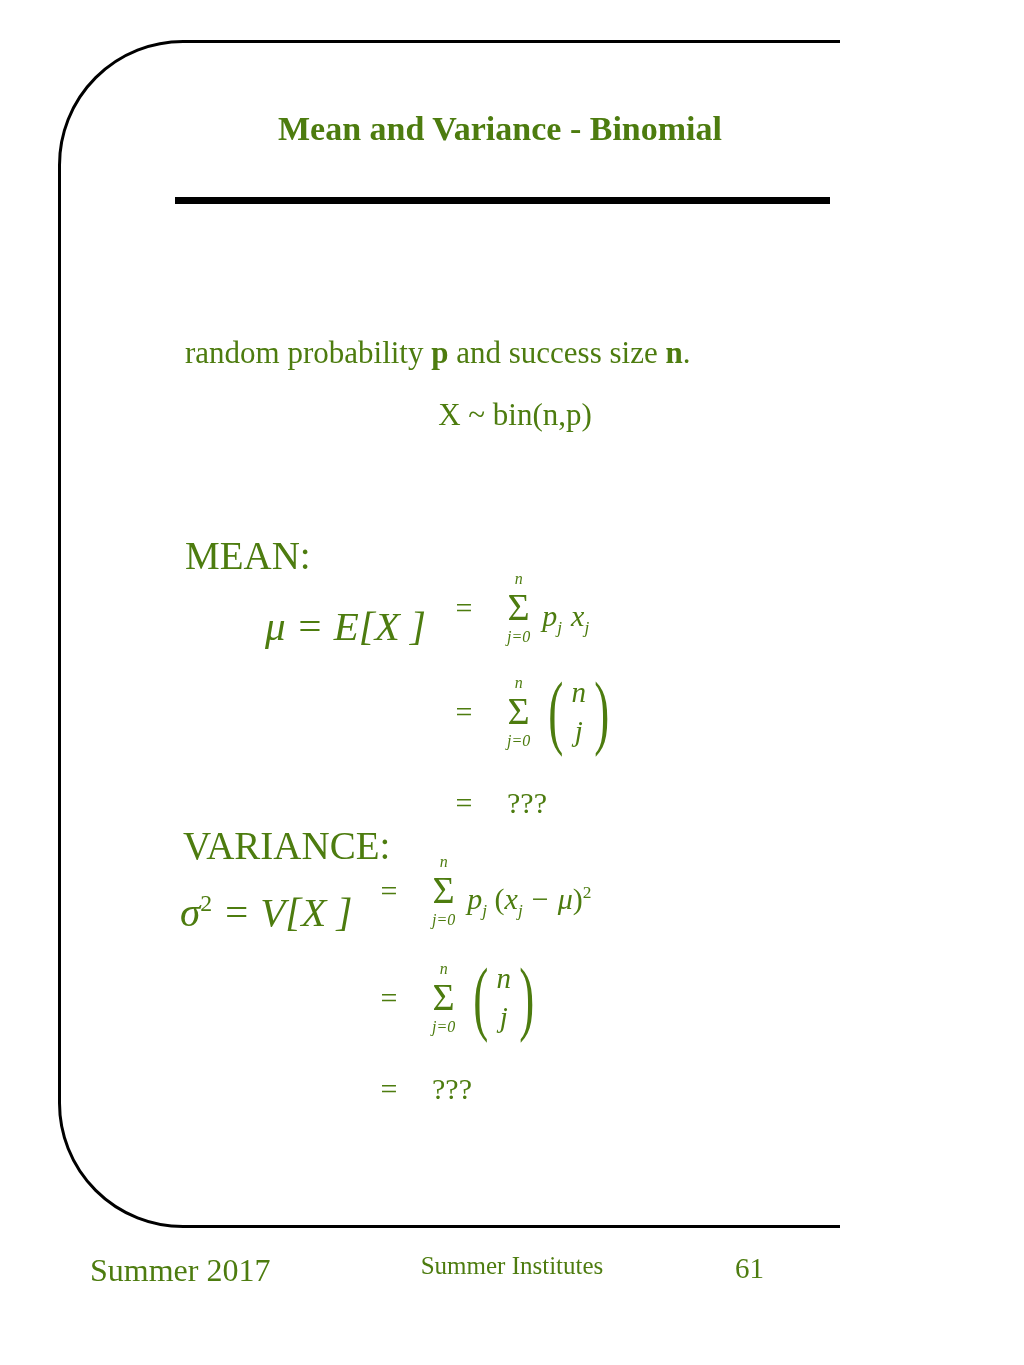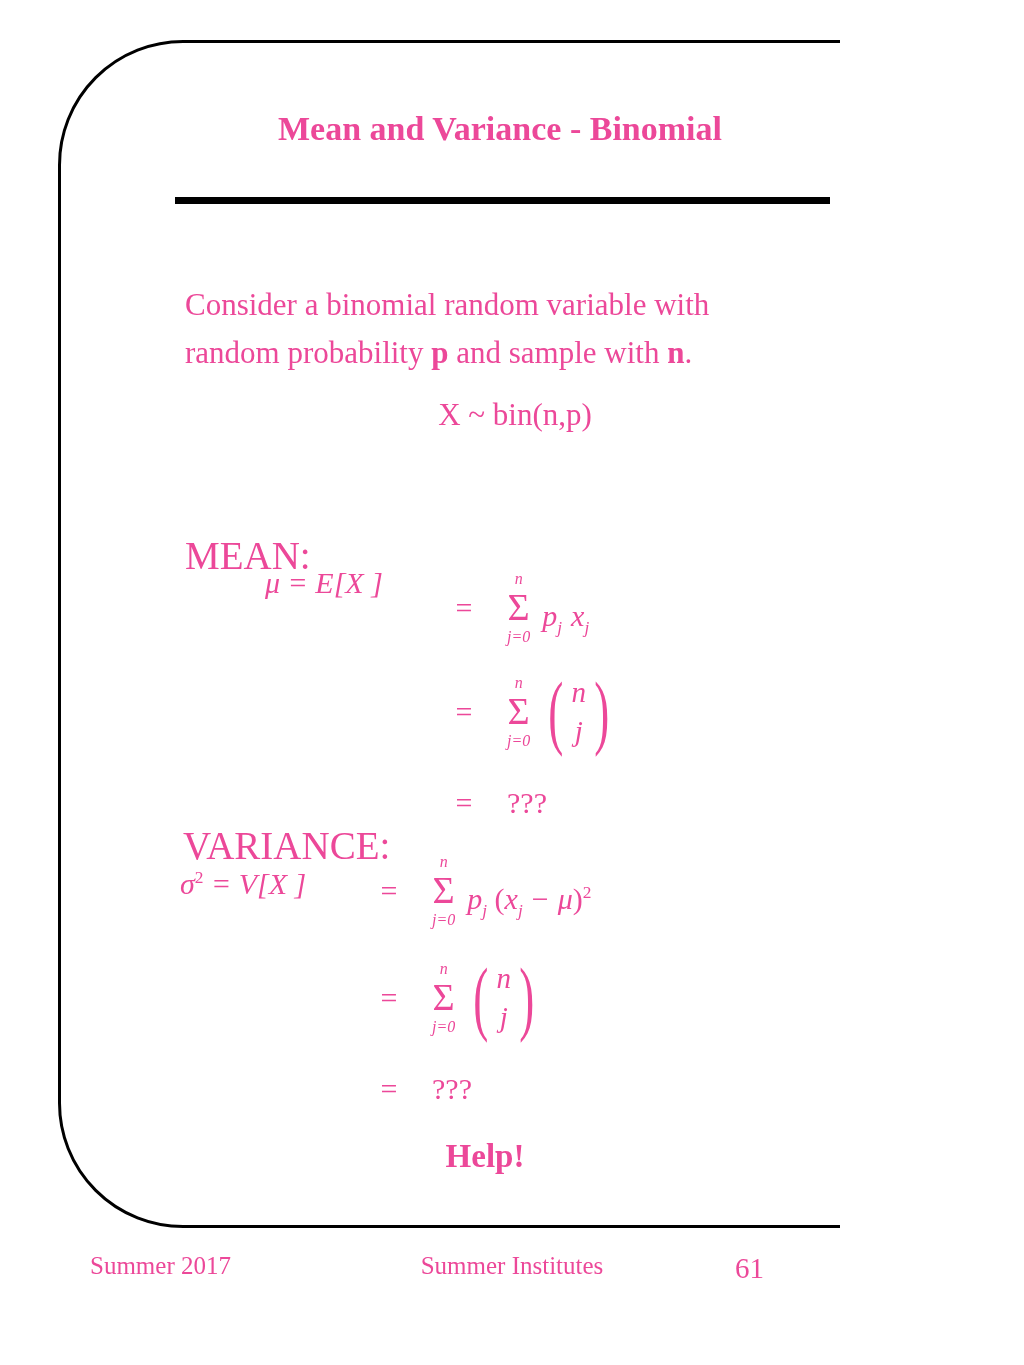--- a/index.html
+++ b/index.html
@@ -1,21 +1,21 @@
 <!DOCTYPE html>
 <html><head>
 <meta charset="utf-8">
 <style>
   html,body { margin:0; padding:0; background:#ffffff; }
   .page {
     position:relative;
     width:840px; height:1365px;
     background:#ffffff;
     font-family:"Liberation Serif","DejaVu Serif",serif;
-    color:#ec4899;
+    color:#4d7c0f;
     overflow:hidden;
   }
   .frame {
     position:absolute;
     left:58px; top:40px;
     width:902px; height:1182px;
     border:3px solid #000;
     border-radius:125px;
   }
   .title {
@@ -49,38 +49,38 @@
     font-size:39px;
   }
   .mean-heading { left:185px; top:533px; }
   .variance-heading { left:183px; top:806px;margin-top:17px; }
   .help {
     position:absolute;
     left:0; top:1138px; width:970px;
     text-align:center;
     font-size:33px; font-weight:bold;
   }
-  .footer-left  { position:absolute; left:90px;  top:1252px; font-size:25px;text-align:right; }
+  .footer-left  { position:absolute; left:90px;  top:1252px; font-size:32px;text-align:right; }
   .footer-center{ position:absolute; left:0; width:1024px; top:1252px; text-align:center; font-size:25px; }
   .footer-right { position:absolute; right:76px; top:1252px; font-size:29px; }
 
   
   .math-block { position:absolute; display:grid; }
   .mean-block {
     left:185px; top:566px;
     grid-template-columns:250px 58px auto;
     grid-template-rows:84px 124px 58px;
   }
   .variance-block {
     left:180px; top:846px;
     grid-template-columns:180px 58px auto;
     grid-template-rows:90px 124px 58px;
   }
   .mrow { display:contents; }
-  .lhs { display:flex; align-items:flex-start; font-size:30px; }
+  .lhs { display:flex; align-items:flex-end; font-size:41px; }
   .mean-block .lhs { padding-left:80px; }
   .eqc { display:flex; align-items:center; justify-content:center; font-size:30px; }
   .rhs { display:flex; align-items:center; padding-left:14px; font-size:30px; }
   .it { font-style:italic; }
   .gap { margin-left:9px; }
   .mtext { white-space:nowrap;margin-top:21px; }
   .mtext sub { font-size:0.58em; font-style:italic; }
   .mtext sup { font-size:0.58em; }
   .mtext sup.it, .mtext sub.it { font-style:italic; }
 
@@ -110,22 +110,22 @@
 </head>
 <body>
 
 <div class="page">
   <div class="frame"></div>
 
   <h1 class="title">Mean and Variance - Binomial</h1>
   <div class="divider"></div>
 
   <div class="intro">
-    <span>Consider a binomial random variable with</span><br>
-    <span>random probability </span><b>p</b><span> and sample with </span><b>n</b><span>.</span>
+    <br>
+    <span>random probability </span><b>p</b><span> and success size </span><b>n</b><span>.</span>
   </div>
 
   <div class="dist">X ~ bin(n,p)</div>
 
   <div class="sect-heading mean-heading">MEAN:</div>
 
   <div class="math-block mean-block">
     <div class="mrow">
       <div class="lhs">
           <span class="it">μ = E[X ]</span>
@@ -206,18 +206,17 @@
     </div>
     <div class="mrow">
       <div class="lhs"></div>
       <div class="eqc">=</div>
       <div class="rhs">
           <span>???</span>
         </div>
     </div>
   </div>
 
-  <div class="help">Help!</div>
 
   <div class="footer-left">Summer 2017</div>
   <div class="footer-center">Summer Institutes</div>
   <div class="footer-right">61</div>
 </div>
 
 </body></html>

